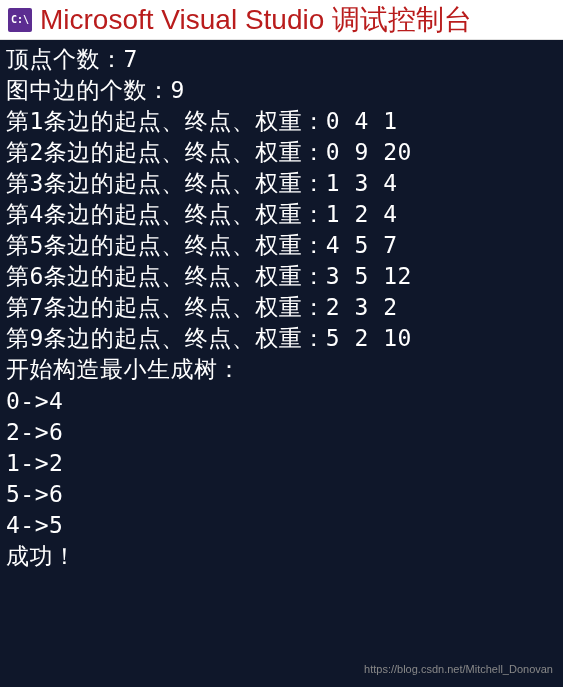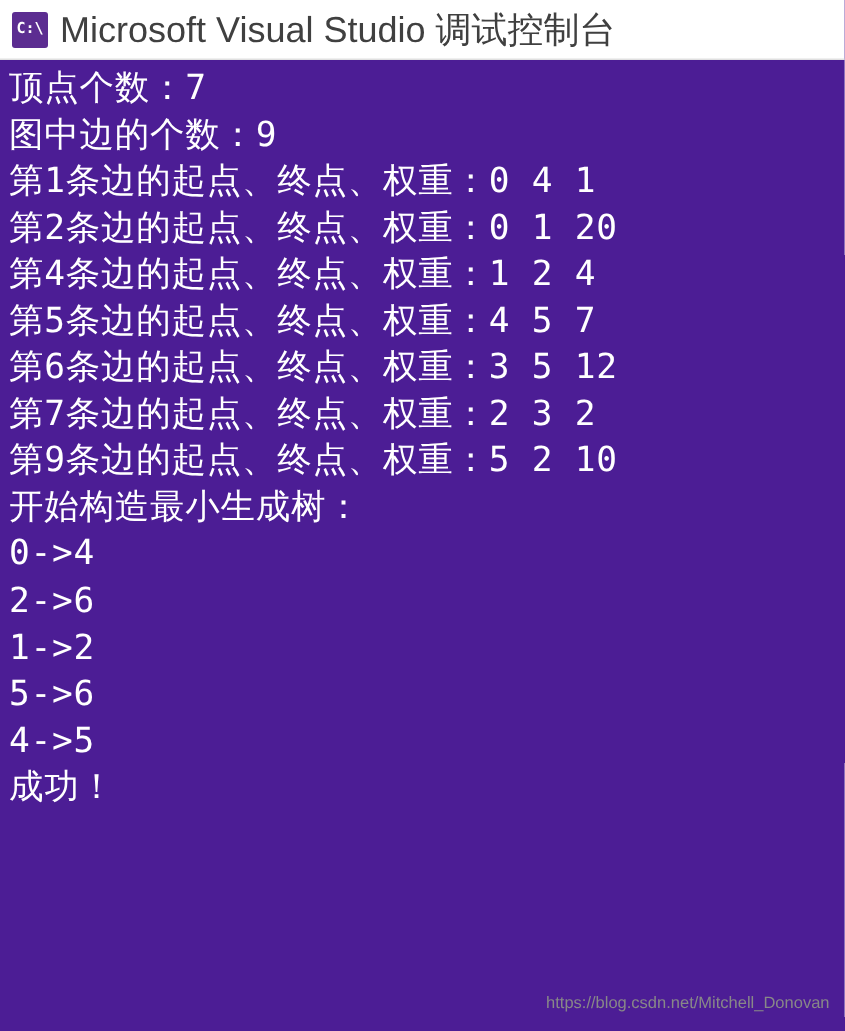--- a/index.html
+++ b/index.html
@@ -32,25 +32,25 @@
       margin-right: 8px;
       border-radius: 2px;
     }
     .title-icon-text {
       color: #ffffff;
       font-size: 10px;
       font-weight: bold;
       font-family: Consolas, monospace;
     }
     .title-text {
-      font-size: 24px;
-      color: #404040;
+      font-size: 28px;
+      color: #b91c1c;
     }
     .console {
-      background: #4c1d95;
+      background: #0f172a;
       color: #ffffff;
       width: 100%;
       height: calc(100% - 40px);
       padding: 4px 6px;
       font-size: 23px;
       line-height: 1.35;
       font-family: "SimSun", "NSimSun", monospace;
       position: relative;
       letter-spacing: 0.5px;
     }
@@ -75,21 +75,22 @@
   <div class="title-icon">
     <span class="title-icon-text">C:\</span>
   </div>
   <span class="title-text">Microsoft Visual Studio 调试控制台</span>
 </div>
 
 <div class="console">
   <span class="console-line">顶点个数：7</span>
   <span class="console-line">图中边的个数：9</span>
   <span class="console-line">第1条边的起点、终点、权重：0 4 1</span>
-  <span class="console-line">第2条边的起点、终点、权重：0 1 20</span>
+  <span class="console-line">第2条边的起点、终点、权重：0 9 20</span>
+  <span class="console-line">第3条边的起点、终点、权重：1 3 4</span>
   <span class="console-line">第4条边的起点、终点、权重：1 2 4</span>
   <span class="console-line">第5条边的起点、终点、权重：4 5 7</span>
   <span class="console-line">第6条边的起点、终点、权重：3 5 12</span>
   <span class="console-line">第7条边的起点、终点、权重：2 3 2</span>
   <span class="console-line">第9条边的起点、终点、权重：5 2 10</span>
   <span class="console-line">开始构造最小生成树：</span>
   <span class="console-line">0-&gt;4</span>
   <span class="console-line">2-&gt;6</span>
   <span class="console-line">1-&gt;2</span>
   <span class="console-line">5-&gt;6</span>

